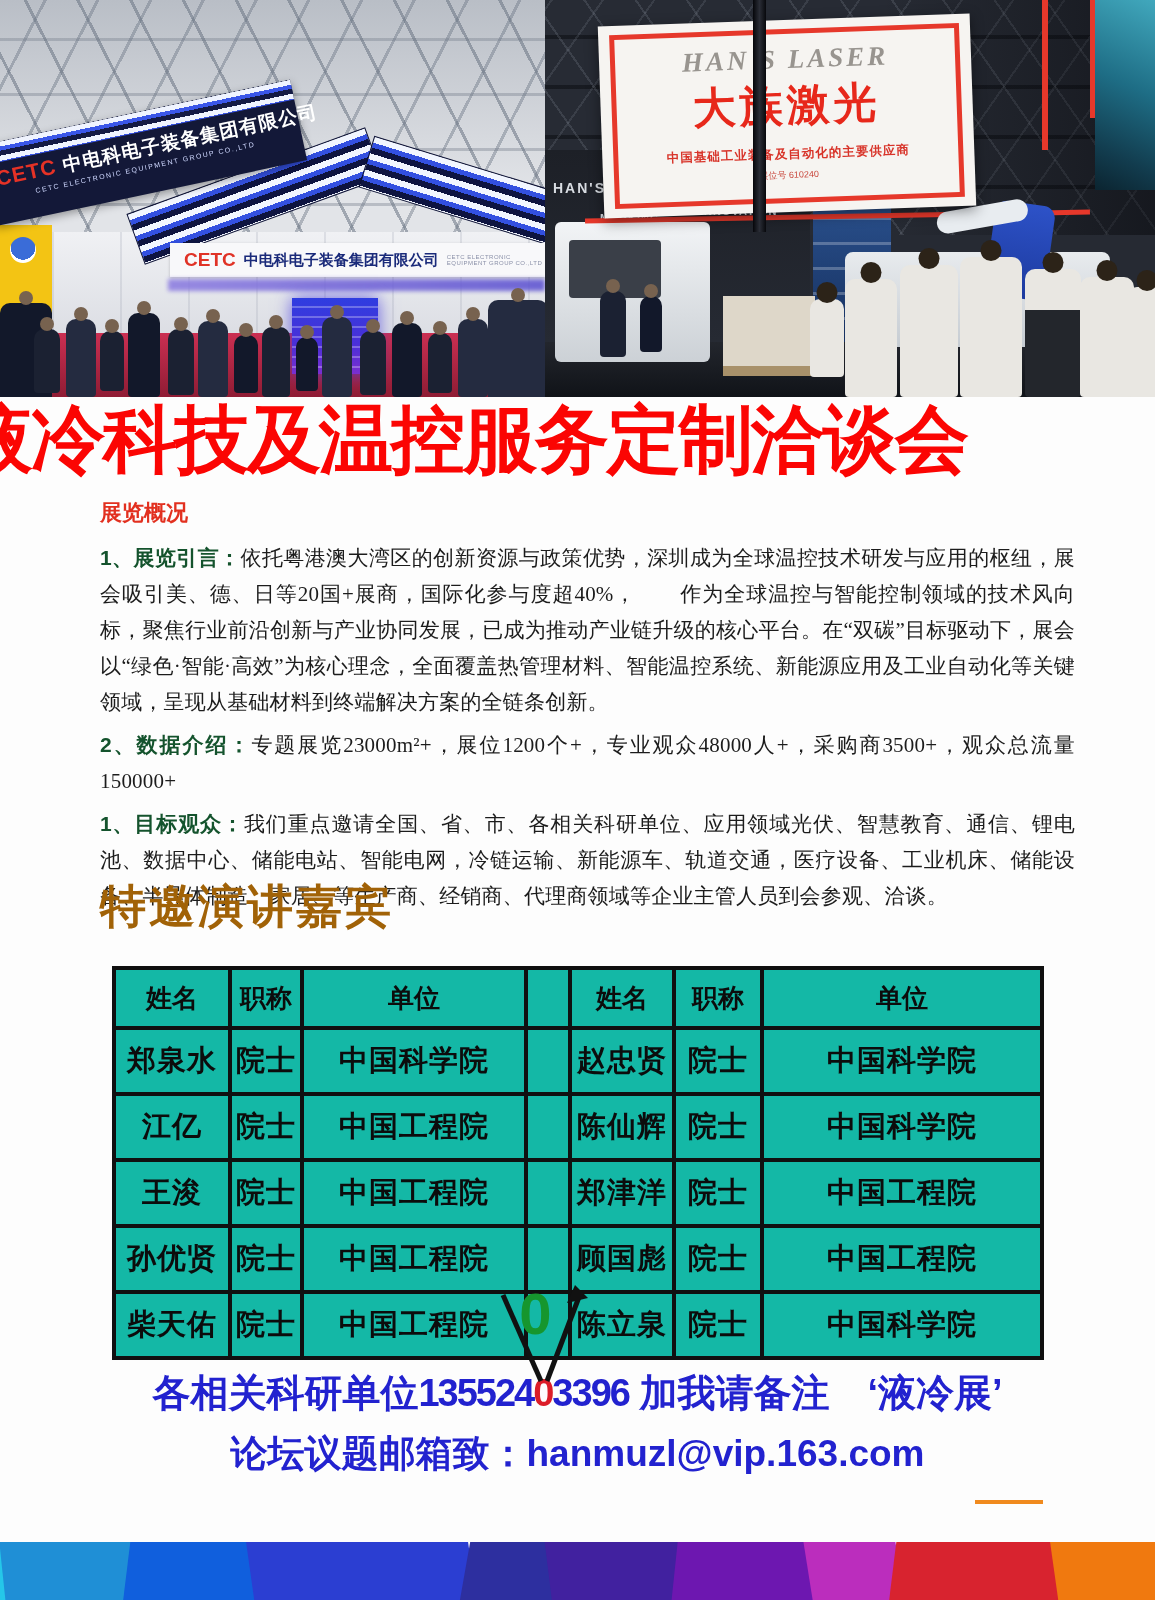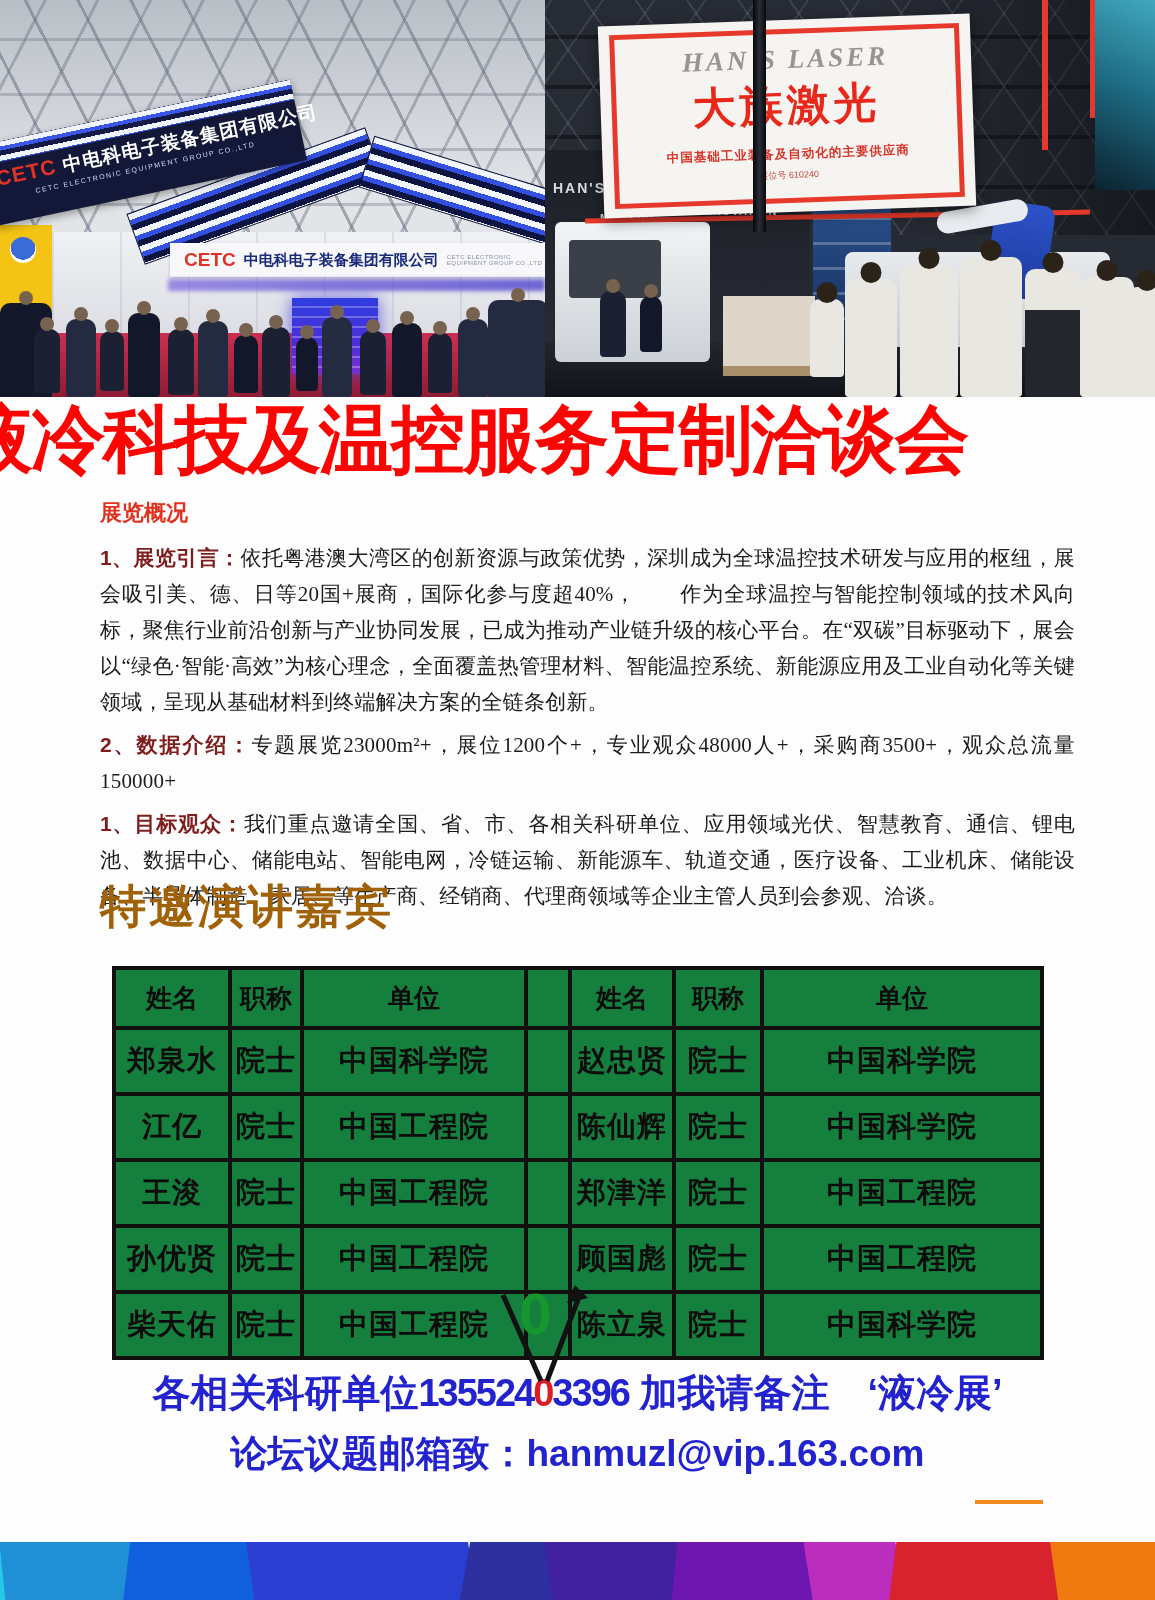--- a/index.html
+++ b/index.html
@@ -111,29 +111,29 @@
   
   .main-title{position:absolute;top:393px;left:0;width:926px;height:96px;margin:0;
     display:flex;align-items:center;justify-content:center;
     font-size:74px;font-weight:900;letter-spacing:-2px;color:#fb0503;white-space:nowrap;}
 
   
   .overview{position:absolute;top:498px;left:100px;right:80px;}
   .ov-heading{margin:0 0 12px 0;font-size:22px;font-weight:900;color:#e2301f;}
   .ov-p{margin:0 0 7px 0;font-family:"Liberation Serif","DejaVu Serif",serif;
     font-size:21px;line-height:36px;color:#1c1c1c;text-align:justify;letter-spacing:.2px;}
-  .ov-lead{font-family:"Liberation Sans","DejaVu Sans",sans-serif;font-weight:700;color:#7f1d1d;}
+  .ov-lead{font-family:"Liberation Sans","DejaVu Sans",sans-serif;font-weight:700;color:#14532d;}
 
   
   .sp-heading{position:absolute;top:876px;left:100px;margin:0;
     font-size:46px;font-weight:900;color:#a16207;letter-spacing:3px;}
   .sp-table{position:absolute;top:966px;left:112px;width:928px;border-collapse:collapse;
     table-layout:fixed;border:2px solid #101010;}
   .sp-table th,.sp-table td{border:4px solid #101010;text-align:center;vertical-align:middle;
-    padding:0;color:#0c0c0c;background:#15803d;}
+    padding:0;color:#0c0c0c;background:#14b8a6;}
   .sp-table th{height:56px;font-size:26px;font-weight:900;}
   .sp-table td{height:62px;font-size:29px;font-weight:900;letter-spacing:1px;}
 
   
   .contact{position:absolute;top:1368px;left:0;width:1155px;text-align:center;color:#2222cf;font-weight:900;}
   .c-line1{font-size:38px;letter-spacing:0;white-space:nowrap;}
   .c-line1 .digits{letter-spacing:-2px;}
   .digit-red{position:relative;display:inline-block;color:#dc1d28;letter-spacing:-2px;}
   .annot{position:absolute;left:-44px;bottom:30px;width:104px;height:100px;pointer-events:none;}
   .annot svg{position:absolute;inset:0;overflow:visible;}

